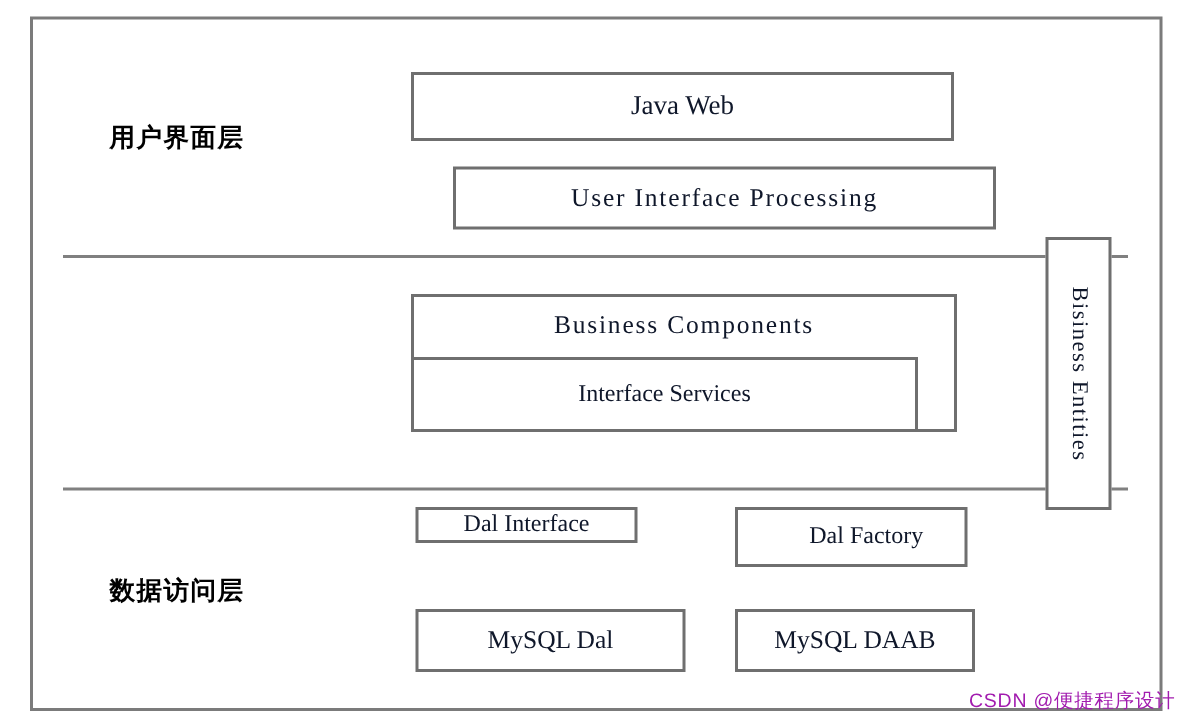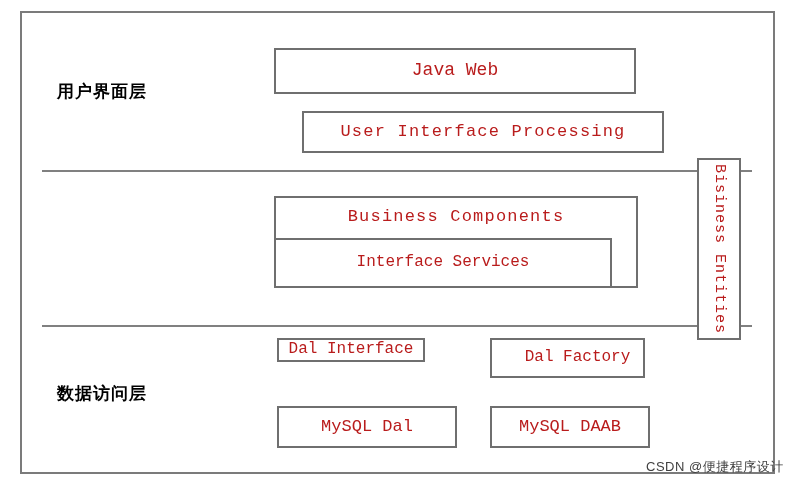--- a/index.html
+++ b/index.html
@@ -43,36 +43,37 @@
 
   
   .layer-label {
     position: absolute;
     font-family: "Liberation Serif", "DejaVu Serif", serif;
     font-size: 17px;
     font-weight: bold;
     color: #000000;
     letter-spacing: 1px;
     white-space: nowrap;
+    margin-left: 16px;
   }
   .layer-label-ui   { left: 57px;  top: 80px;  }
   .layer-label-biz  { left: 57px;  top: 238px; }
   .layer-label-data { left: 57px;  top: 382px; }
 
   
   .box {
     position: absolute;
     border: 2px solid #6f6f6f;
     box-sizing: border-box;
     background: #ffffff;
     display: flex;
     align-items: center;
     justify-content: center;
-    color: #b91c1c;
-    font-family: Liberation Mono, monospace;
+    color: #0f172a;
+    font-family: Liberation Serif, serif;
     text-align: center;
     line-height: 1.1;
   }
 
   
   .box-javaweb {
     left: 274px; top: 48px; width: 362px; height: 46px;
     font-size: 18px;
   }
   .box-uiproc {
@@ -128,21 +129,21 @@
     font-size: 17px;
   }
 
   
   .watermark {
     position: absolute;
     left: 646px;
     top: 458px;
     font-family: "Liberation Sans", "DejaVu Sans", sans-serif;
     font-size: 13px;
-    color: #404040;
+    color: #a21caf;
     white-space: nowrap;
     letter-spacing: 0.5px;
     z-index: 9;
   }
 </style>
 </head>
 <body>
 
 <div id="canvas">
 

